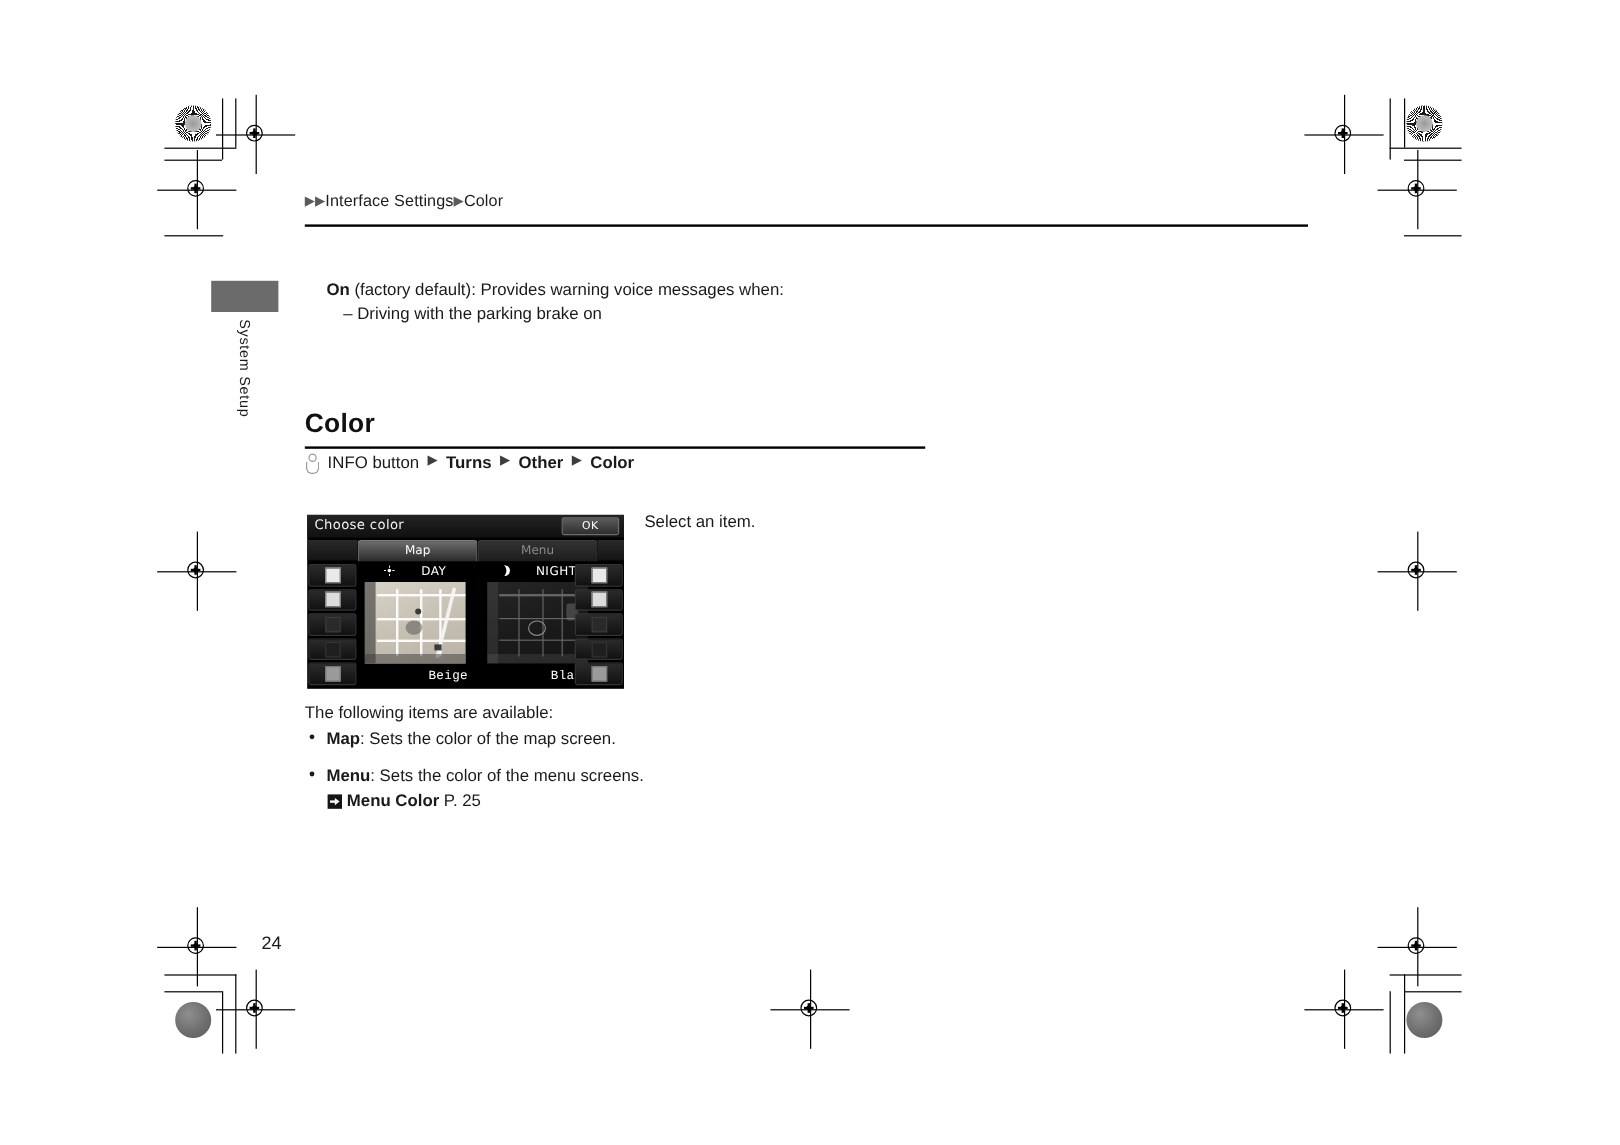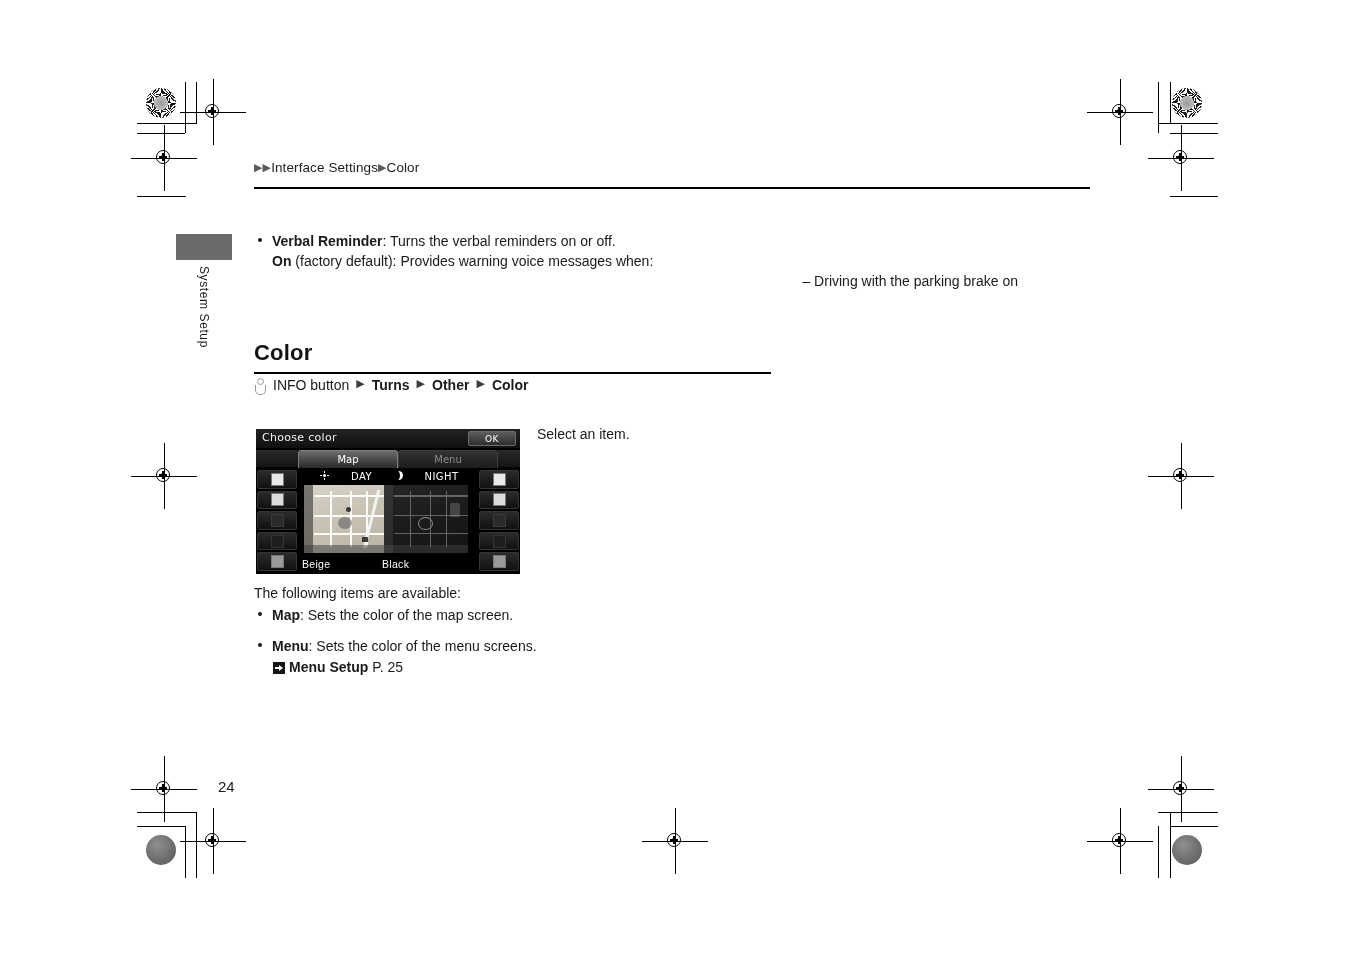--- a/index.html
+++ b/index.html
@@ -139,21 +139,21 @@
     left: 0; top: 7px;
     width: 4px; height: 4px;
     background: #1a1a1a;
     border-radius: 50%;
   }
   b, .bold { font-weight: bold; }
 
   #verbal-block { left: 258px; top: 231px; width: 760px; }
   #verbal-block .l1 { position: relative; padding-left: 14px; }
   #verbal-block .l2 { padding-left: 14px; margin-top: 0px; }
-  #verbal-block .dash { padding-left: 28px; text-align: right; }
+  #verbal-block .dash { padding-left: 28px; }
   #verbal-block .l3 { padding-left: 14px; }
 
   .section-title {
     position: absolute;
     left: 254px; top: 340px;
     font-size: 22px;
     font-weight: bold;
     color: #111;
     letter-spacing: 0.2px;
   }
@@ -310,21 +310,21 @@
     border: 1px solid #787878;
     box-sizing: border-box;
   }
 
   .preview-panel {
     position: absolute;
     top: 40px;
     width: 88px; height: 103px;
   }
   .preview-panel.day { left: 46px; }
-  .preview-panel.night { left: 126px; }
+  .preview-panel.night { left: 148px; }
 
   .panel-head {
     position: absolute;
     top: 2px; left: 0; width: 100%;
     display: flex; align-items: flex-start; justify-content: center;
     gap: 22px;
     font-size: 10px;
     color: #ffffff;
     font-family: "DejaVu Sans", sans-serif;
     letter-spacing: 0.4px;
@@ -394,24 +394,24 @@
   .map-sidebar.dark { background: rgba(90,90,90,0.3); }
   .map-botbar {
     position: absolute; left: 0; bottom: 0; width: 100%; height: 8px;
     background: rgba(60,60,60,0.5);
   }
   .map-botbar.dark { background: rgba(120,120,120,0.22); }
 
   .panel-label {
     position: absolute;
     bottom: 2px; left: 0; width: 100%;
-    text-align: left;
+    text-align: right;
     font-size: 10.5px;
     color: #ffffff;
-    font-family: Liberation Sans, sans-serif;
+    font-family: Liberation Mono, monospace;
     letter-spacing: 0.3px;
   }
 
   
   #items-list {
     position: absolute;
     left: 258px; top: 605px;
     width: 500px;
     font-size: 14px;
     line-height: 20px;
@@ -565,24 +565,20 @@
     <span class="tri">▶</span><span class="tri">▶</span><span>Interface Settings</span><span class="tri">▶</span><span>Color</span>
   </div>
   <div class="rule-top"></div>
 
   <div class="side-tab-bar"></div>
   <div class="side-tab-label">
     <span>System Setup</span>
   </div>
 
   <div class="bullet-row" id="verbal-block">
-    <div class="l1">
-      <span class="bullet-dot"></span>
-      <b>Verbal Reminder</b><span>: Turns the verbal reminders on or off.</span>
-    </div>
     <div class="l2">
       <b>On</b><span> (factory default): Provides warning voice messages when:</span>
     </div>
     <div class="dash">– Driving with the parking brake on</div>
   </div>
 
   <div class="section-title">Color</div>
   <div class="rule-section"></div>
 
   <div class="nav-path">
@@ -701,21 +697,21 @@
         <b>Map</b><span>: Sets the color of the map screen.</span>
       </div>
     </div>
 
     <div class="item-entry">
       <span class="bullet-dot"></span>
       <div>
         <b>Menu</b><span>: Sets the color of the menu screens.</span>
       </div>
       <div class="ref-line">
-        <span class="ref-icon"></span><b>Menu Setup</b>
+        <span class="ref-icon"></span><b>Menu Color</b>
         <span>P. 25</span>
       </div>
     </div>
   </div>
 
   <div class="page-number">24</div>
 
 </div>
 
 </body></html>

